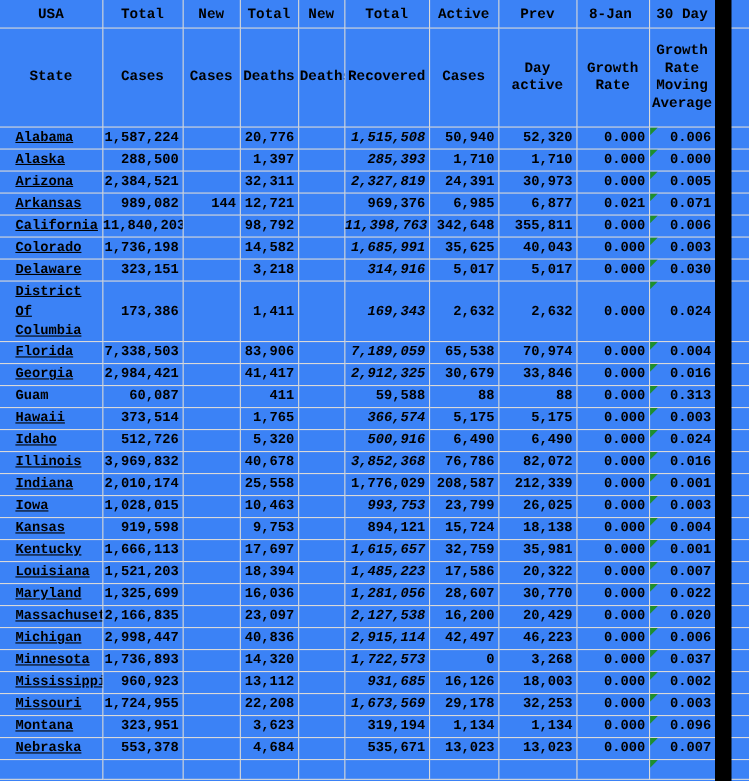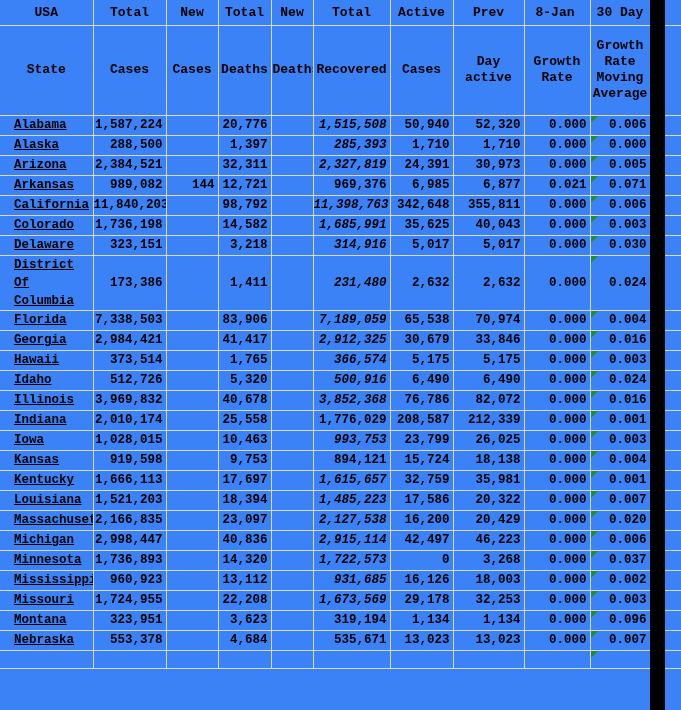--- a/index.html
+++ b/index.html
@@ -179,21 +179,21 @@
           <td class="num">0.000</td>
           <td class="num">0.030<span class="tri"></span></td>
           <td class="fill"></td>
         </tr>
         <tr class="d dc">
           <td class="st"><span class="u">District Of Columbia</span></td>
           <td class="num">173,386</td>
           <td class="num"></td>
           <td class="num">1,411</td>
           <td class="num"></td>
-          <td class="num it">231,480</td>
+          <td class="num it">169,343</td>
           <td class="num">2,632</td>
           <td class="num">2,632</td>
           <td class="num">0.000</td>
           <td class="num">0.024<span class="tri"></span></td>
           <td class="fill"></td>
         </tr>
         <tr class="d">
           <td class="st"><span class="u">Florida</span></td>
           <td class="num">7,338,503</td>
           <td class="num"></td>
@@ -213,20 +213,33 @@
           <td class="num">41,417</td>
           <td class="num"></td>
           <td class="num it">2,912,325</td>
           <td class="num">30,679</td>
           <td class="num">33,846</td>
           <td class="num">0.000</td>
           <td class="num">0.016<span class="tri"></span></td>
           <td class="fill"></td>
         </tr>
         <tr class="d">
+          <td class="st"><span>Guam</span></td>
+          <td class="num">60,087</td>
+          <td class="num"></td>
+          <td class="num">411</td>
+          <td class="num"></td>
+          <td class="num">59,588</td>
+          <td class="num">88</td>
+          <td class="num">88</td>
+          <td class="num">0.000</td>
+          <td class="num">0.313<span class="tri"></span></td>
+          <td class="fill"></td>
+        </tr>
+        <tr class="d">
           <td class="st"><span class="u">Hawaii</span></td>
           <td class="num">373,514</td>
           <td class="num"></td>
           <td class="num">1,765</td>
           <td class="num"></td>
           <td class="num it">366,574</td>
           <td class="num">5,175</td>
           <td class="num">5,175</td>
           <td class="num">0.000</td>
           <td class="num">0.003<span class="tri"></span></td>
@@ -314,20 +327,33 @@
           <td class="st"><span class="u">Louisiana</span></td>
           <td class="num">1,521,203</td>
           <td class="num"></td>
           <td class="num">18,394</td>
           <td class="num"></td>
           <td class="num it">1,485,223</td>
           <td class="num">17,586</td>
           <td class="num">20,322</td>
           <td class="num">0.000</td>
           <td class="num">0.007<span class="tri"></span></td>
+          <td class="fill"></td>
+        </tr>
+        <tr class="d">
+          <td class="st"><span class="u">Maryland</span></td>
+          <td class="num">1,325,699</td>
+          <td class="num"></td>
+          <td class="num">16,036</td>
+          <td class="num"></td>
+          <td class="num it">1,281,056</td>
+          <td class="num">28,607</td>
+          <td class="num">30,770</td>
+          <td class="num">0.000</td>
+          <td class="num">0.022<span class="tri"></span></td>
           <td class="fill"></td>
         </tr>
         <tr class="d">
           <td class="st"><span class="u">Massachusetts</span></td>
           <td class="num">2,166,835</td>
           <td class="num"></td>
           <td class="num">23,097</td>
           <td class="num"></td>
           <td class="num it">2,127,538</td>
           <td class="num">16,200</td>

